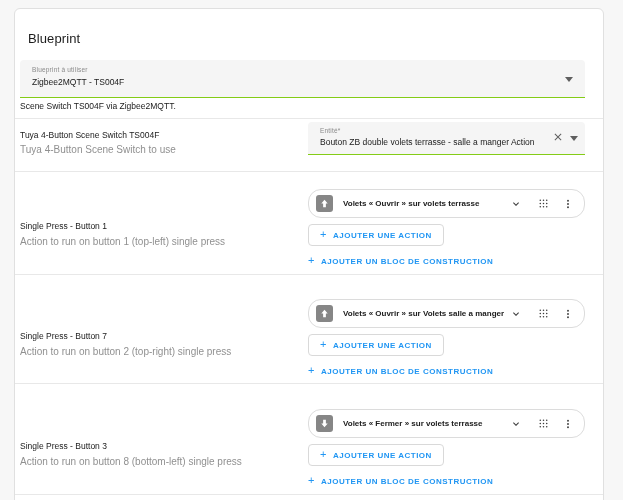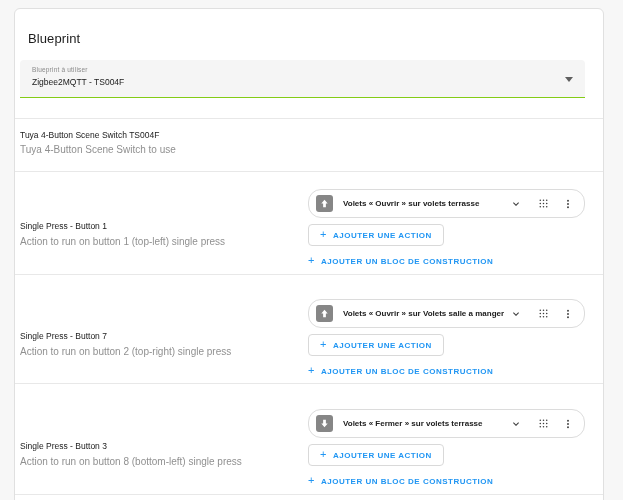--- a/index.html
+++ b/index.html
@@ -90,25 +90,34 @@
   <div class="card">
 
     <div class="card-title">Blueprint</div>
 
     <div class="ffield blueprint-select">
       <span class="flabel">Blueprint à utiliser</span>
       <span class="fvalue">Zigbee2MQTT - TS004F</span>
       <span class="caret"></span>
     </div>
 
+    <div class="description">Scene Switch TS004F via Zigbee2MQTT.</div>
 
     <div class="divider dv1"></div>
 
     <div class="row-title device-title">Tuya 4-Button Scene Switch TS004F</div>
     <div class="row-sub device-sub">Tuya 4-Button Scene Switch to use</div>
+    <div class="ffield entity-field">
+      <span class="flabel">Entité*</span>
+      <span class="fvalue">Bouton ZB double volets terrasse - salle a manger Action</span>
+      <svg class="clear" viewBox="0 0 24 24">
+          <path fill="#5f5f5f" d="M19 6.41 17.59 5 12 10.59 6.41 5 5 6.41 10.59 12 5 17.59 6.41 19 12 13.41 17.59 19 19 17.59 13.41 12z"></path>
+        </svg>
+      <span class="caret"></span>
+    </div>
 
     <div class="divider dv2"></div>
 
     <div class="section s1">
       <div class="action-card">
         <span class="badge">
           <svg width="11" height="11" viewBox="0 0 24 24">
               <path fill="#ffffff" d="M9 20h6v-8h4L12 4 5 12h4z"></path>
             </svg>
         </span>

